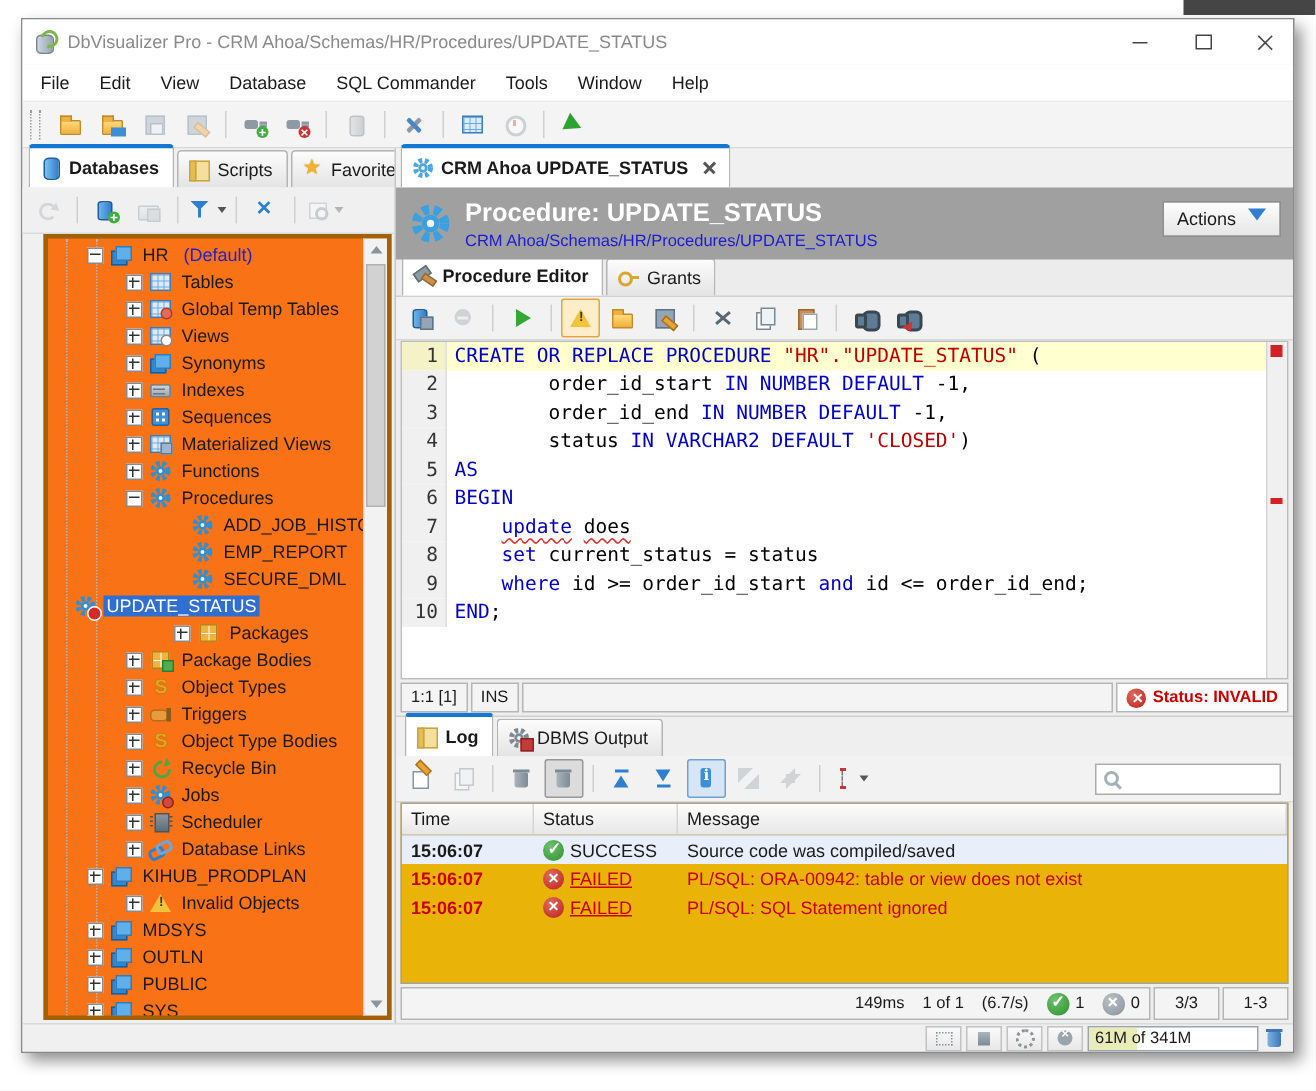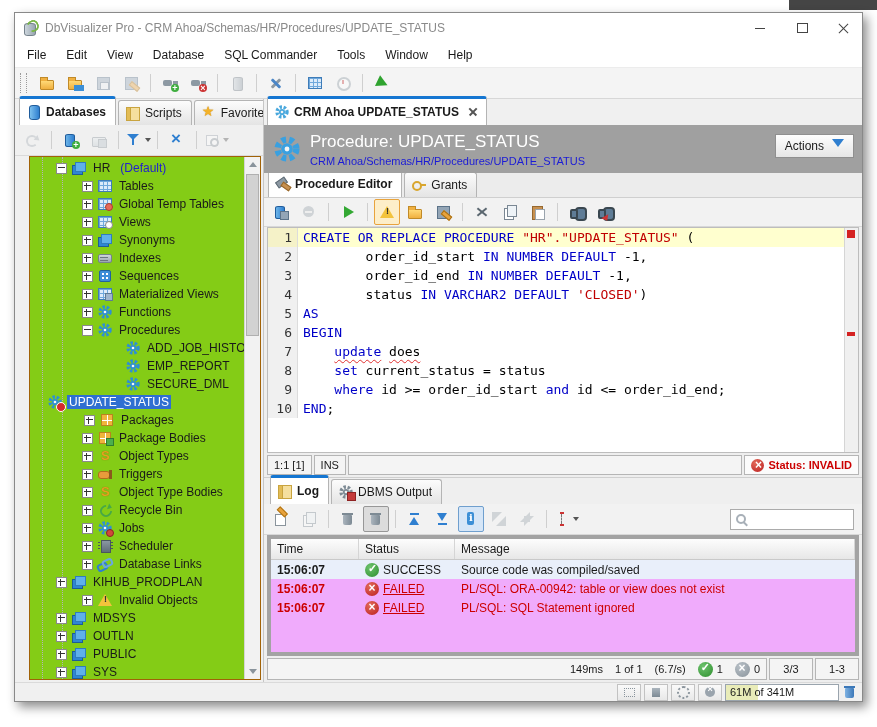--- a/index.html
+++ b/index.html
@@ -153,21 +153,21 @@
   .tab{display:flex;align-items:center;gap:4px;padding:2px 9px 3px 6px;border:1px solid #b4b4b4;border-bottom:none;border-radius:3px 3px 0 0;background:linear-gradient(#fcfcfc,#e4e4e4);height:19px;white-space:nowrap}
   .tab.active{background:#fff;border-top:3px solid #1576d1;font-weight:bold;height:21px}
   .tab-label{font-size:12px}
   .tclose{width:9px;height:9px;position:relative;margin-left:5px}
   .tclose::before,.tclose::after{content:"";position:absolute;left:0;top:4px;width:10px;height:1.5px;background:#555}
   .tclose::before{transform:rotate(45deg)}
   .tclose::after{transform:rotate(-45deg)}
 
   
   .tree-toolbar{height:30px;background:#f0f0f0;border-bottom:1px solid #dadada}
-  .tree-wrap{flex:1;display:flex;min-height:0;background:#84cc16;border:1px solid #a16207;margin:0 2px 2px 14px}
+  .tree-wrap{flex:1;display:flex;min-height:0;background:#f97316;border:3px solid #a16207;margin:0 2px 2px 14px}
   .tree{flex:1;overflow:hidden;padding-top:2px;position:relative;font-size:12px}
   .tree::before{content:"";position:absolute;left:12px;top:0;bottom:0;border-left:1px dotted #b5b5b5}
   .tree::after{content:"";position:absolute;left:32px;top:0;bottom:0;border-left:1px dotted #b5b5b5}
   .trow{height:18px;display:flex;align-items:center;gap:4px;white-space:nowrap;position:relative;z-index:1}
   .expander{width:9px;height:9px;border:1px solid #8a8a8a;background:#fff;position:relative;flex:none}
   .expander::before{content:"";position:absolute;left:1px;right:1px;top:3px;height:1px;background:#333}
   .expander.plus::after{content:"";position:absolute;top:1px;bottom:1px;left:3px;width:1px;background:#333}
   .exp-spacer{width:13px;flex:none}
   .tlabel{padding:0 2px}
   .trow.selected .tlabel{background:#2f6fd1;color:#fff}
@@ -177,21 +177,21 @@
   .sarrow.up::before{content:"";border-left:4px solid transparent;border-right:4px solid transparent;border-bottom:5px solid #8a949c}
   .sarrow.down::before{content:"";border-left:4px solid transparent;border-right:4px solid transparent;border-top:5px solid #8a949c}
   .strack{flex:1;position:relative}
   .sthumb{position:absolute;left:1px;right:1px;top:2px;height:160px;background:#d2d2d2;border:1px solid #b0b0b0}
 
   
   .obj-tab-row{height:26px;display:flex;align-items:flex-end;padding-left:3px;background:#f0f0f0;flex:none}
   .obj-header{height:48px;background:#a0a0a0;display:flex;align-items:center;padding:0 8px;gap:8px;position:relative;flex:none}
   .big-gear{width:30px;height:30px;position:relative;flex:none}
   .hdr-text{display:flex;flex-direction:column;justify-content:center}
-  .obj-title{color:#fff;font-size:17px;font-weight:normal;line-height:20px}
+  .obj-title{color:#fff;font-size:17px;font-weight:bold;line-height:20px}
   .breadcrumb{color:#1b1bd6;font-size:11px;margin-top:3px}
   .actions-button{position:absolute;right:8px;top:9px;background:linear-gradient(#fdfdfd,#e6e6e6);border:1px solid #8f8f8f;padding:4px 9px;display:flex;gap:8px;align-items:flex-start;font-size:12px}
   .act-caret{width:0;height:0;border-left:6px solid transparent;border-right:6px solid transparent;border-top:8px solid #2f7fd0}
 
   .editor-tab-row{height:24px;display:flex;align-items:flex-end;padding-left:4px;gap:2px;background:#ececec;border-bottom:1px solid #cfcfcf;flex:none}
   .editor-toolbar{height:28px;background:#f2f2f2;border-bottom:1px solid #d8d8d8}
 
   
   .editor{height:224px;flex:none;background:#fff;border:1px solid #bdbdbd;margin:0 3px;position:relative;font-family:"DejaVu Sans Mono","Liberation Mono",monospace;font-size:13px;overflow:hidden}
   .code-lines{position:absolute;left:0;top:0;right:13px;bottom:0;overflow:hidden}
@@ -216,21 +216,21 @@
   .status-invalid{color:#cc0000;font-weight:bold;gap:4px;background:#fbfbfb}
   .status-invalid .ico-x{width:13px;height:13px}
 
   
   .log-tab-row{height:26px;display:flex;align-items:flex-end;padding-left:6px;gap:2px;border-top:1px solid #cfcfcf;background:#efefef;flex:none}
   .log-toolbar{height:30px;background:#f2f2f2;border-bottom:1px solid #d8d8d8}
   .searchbox{margin-left:auto;margin-right:4px;width:112px;height:19px;border:1px solid #ababab;background:#fff;display:flex;align-items:center;padding:0 5px;gap:5px}
   .mag{width:6px;height:6px;border:2px solid #a8b0b8;border-radius:50%;position:relative;flex:none}
   .mag::after{content:"";position:absolute;right:-4px;bottom:-3px;width:5px;height:2px;background:#a8b0b8;transform:rotate(45deg)}
   .searchbox input{border:none;outline:none;flex:1;min-width:0;font-size:11px;background:transparent}
-  .log-table{flex:1;background:#f0abfc;border:4px solid #a3a3a3;margin:0 3px;overflow:hidden;font-size:12px;min-height:0}
+  .log-table{flex:1;background:#eab308;border:1px solid #a3a3a3;margin:0 3px;overflow:hidden;font-size:12px;min-height:0}
   .lth{display:flex;height:20px;background:linear-gradient(#fdfdfd,#e7e7e7);border-bottom:1px solid #c9c9c9;align-items:center}
   .lth .lc{border-right:1px solid #d5d5d5;height:100%;display:flex;align-items:center}
   .lc{padding:0 6px;box-sizing:border-box}
   .c-time{width:88px;flex:none}
   .c-status{width:96px;flex:none;display:flex;align-items:center;gap:4px}
   .c-msg{flex:1;min-width:0}
   .lrow{display:flex;height:19px;align-items:center}
   .lrow.success{background:#e9effa}
   .lrow .c-time{font-weight:bold}
   .lrow.error .c-time,.lrow.error .c-msg{color:#cc0000}
@@ -471,21 +471,21 @@
               <span class="ic ic-procedure-error">
                 <svg viewBox="0 0 16 16">
                   <circle cx="8" cy="8" r="5" fill="none" stroke="#2e8fd4" stroke-width="3.4" stroke-dasharray="2.4 1.7"></circle>
                   <circle cx="8" cy="8" r="3.1" fill="#2e8fd4"></circle>
                   <circle cx="8" cy="8" r="1.3" fill="#f4f4f4"></circle>
                 </svg>
                 <span class="errbadge"></span>
               </span>
               <span class="tlabel">UPDATE_STATUS</span>
             </div>
-            <div class="trow" style="padding-left: 54px;">
+            <div class="trow" style="padding-left: 84px;">
               <span class="expander plus"></span>
               <span class="ic ic-package"></span>
               <span class="tlabel">Packages</span>
             </div>
             <div class="trow" style="padding-left: 52px;">
               <span class="expander plus"></span>
               <span class="ic ic-package-body"></span>
               <span class="tlabel">Package Bodies</span>
             </div>
             <div class="trow" style="padding-left: 52px;">

